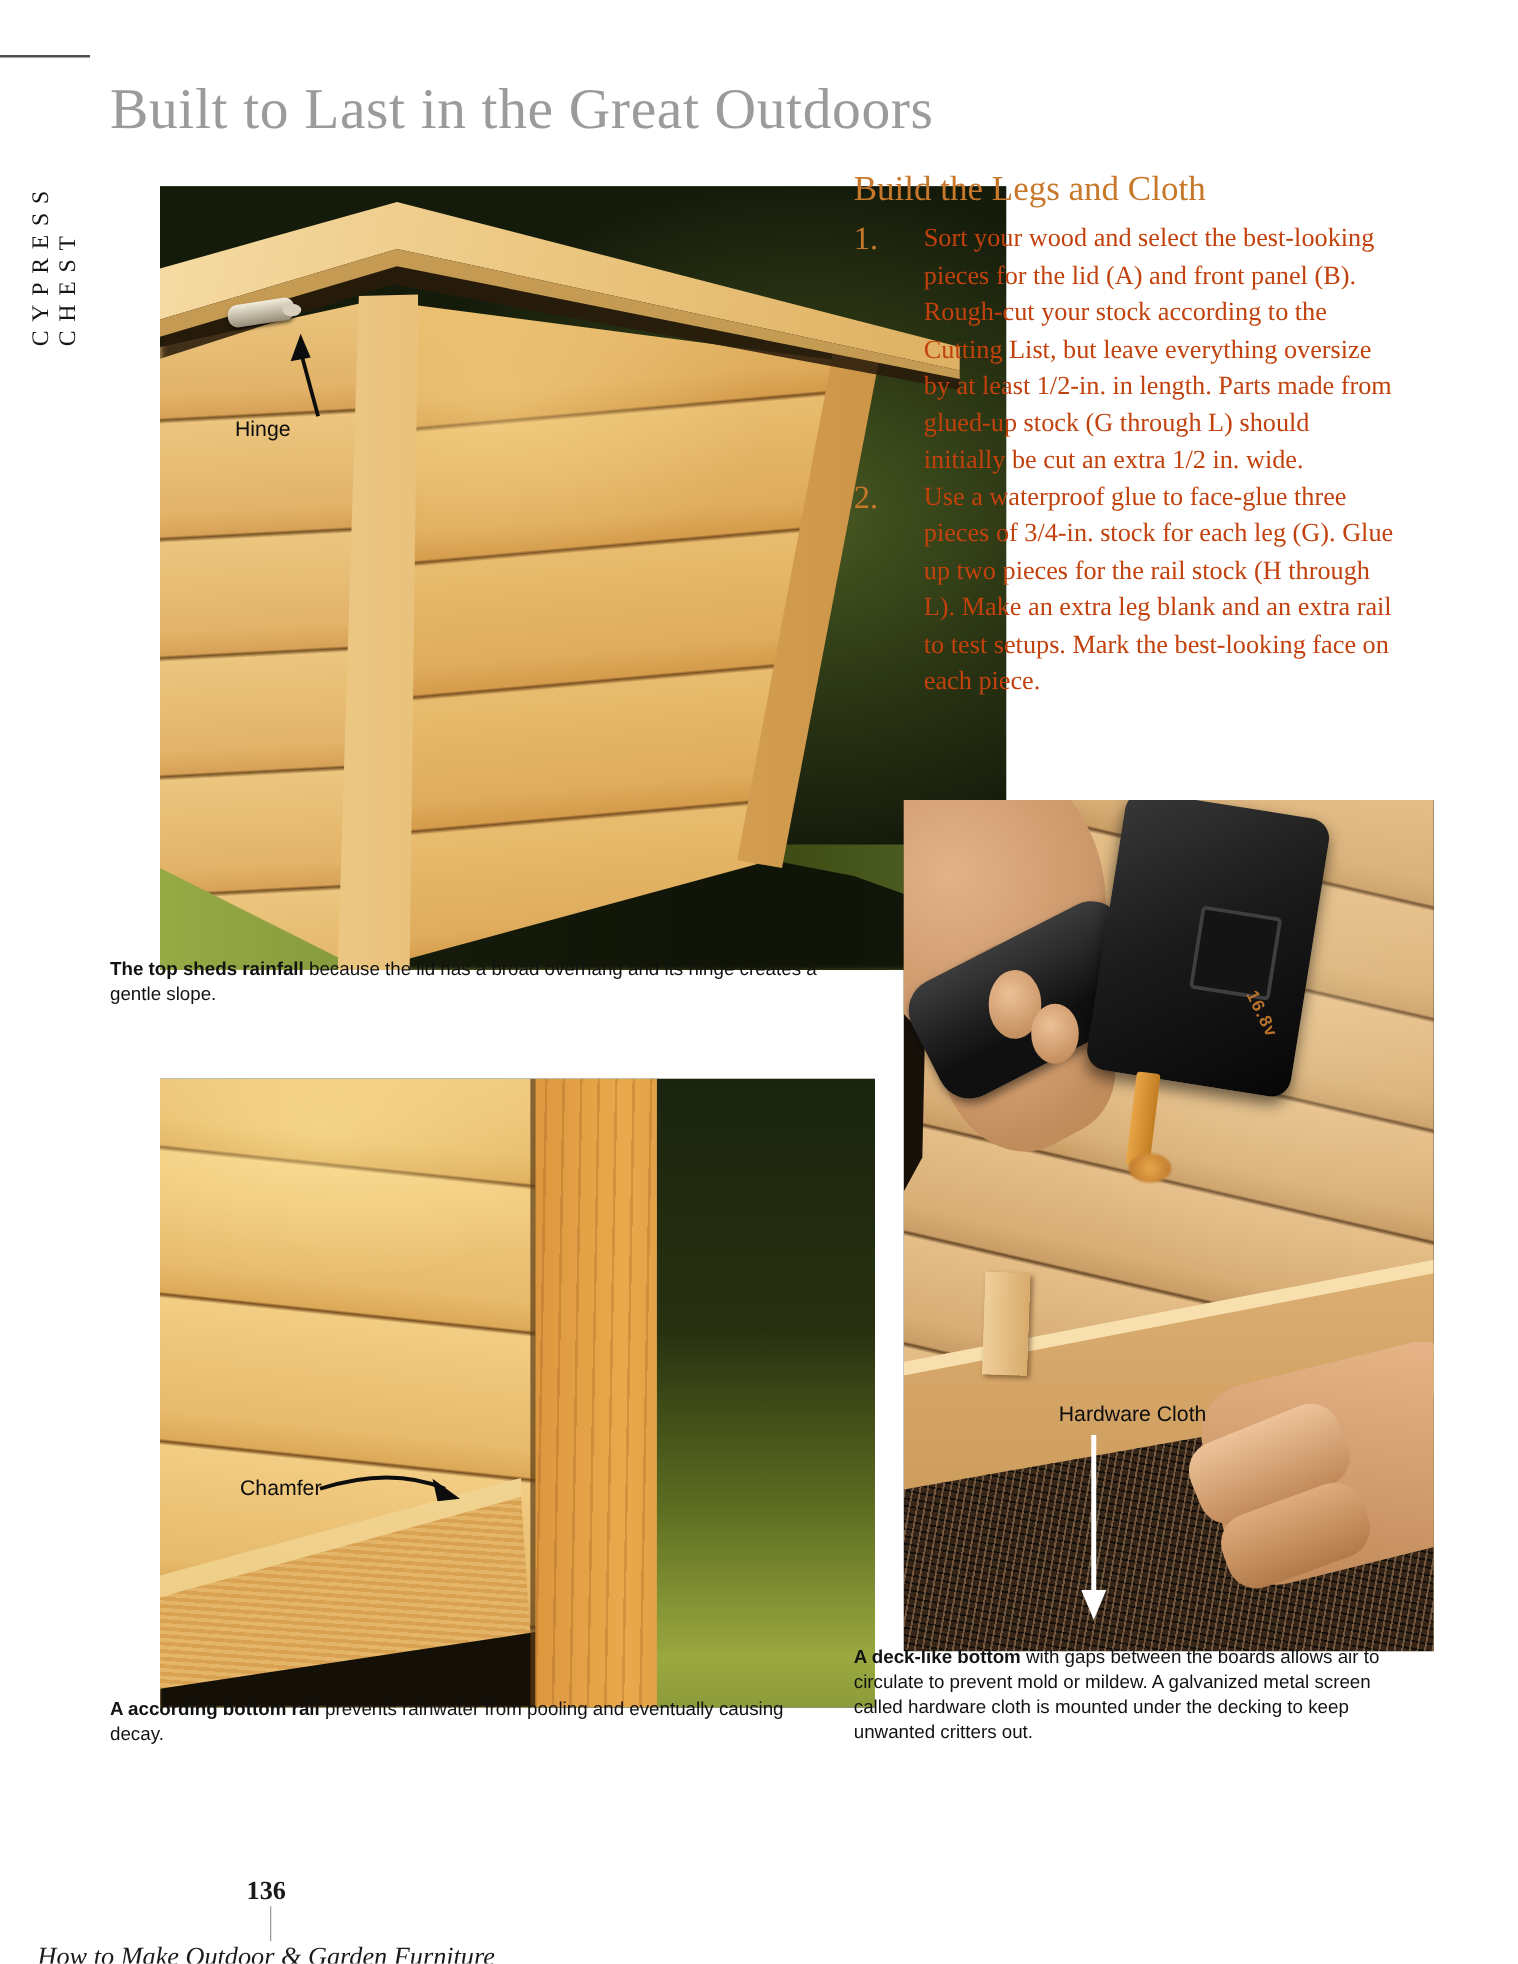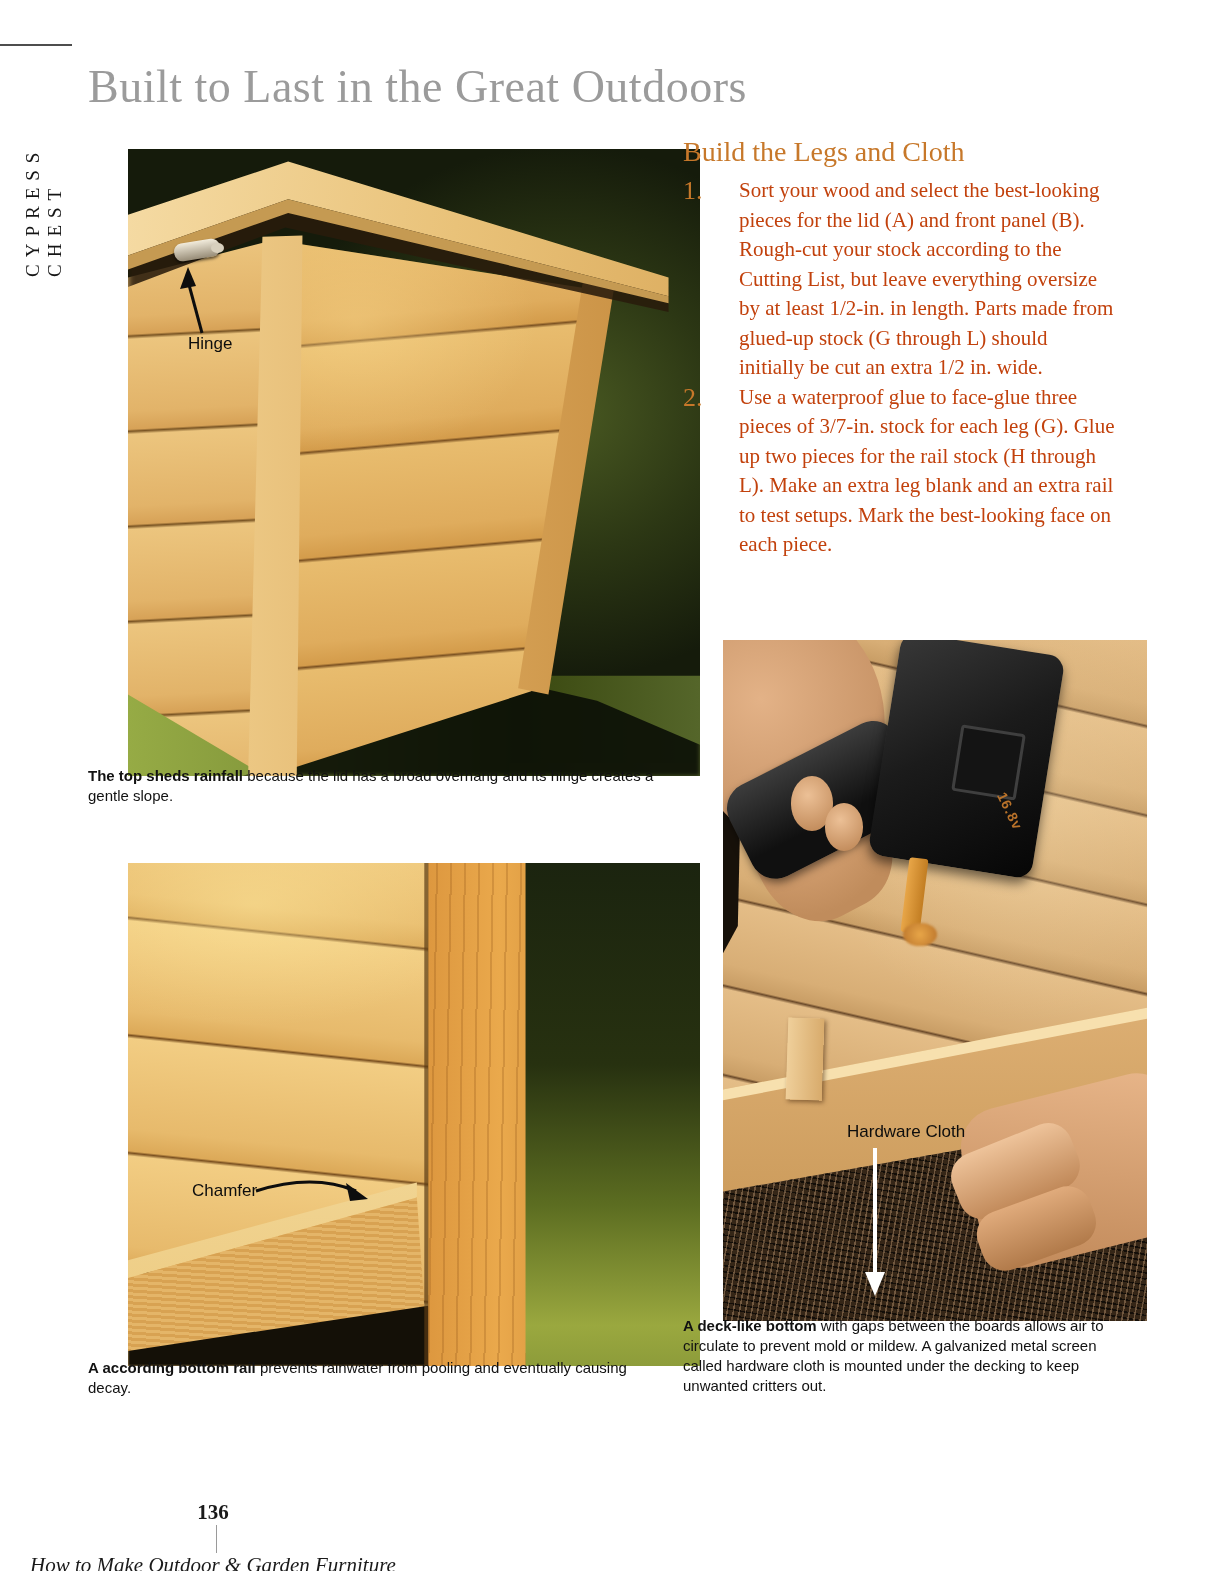--- a/index.html
+++ b/index.html
@@ -15,21 +15,21 @@
   .page-title{position:absolute;left:88px;top:60px;margin:0;font-weight:400;
     font-size:46px;color:#9b9b9b;letter-spacing:0.5px;font-family:"Liberation Serif",serif;}
 
   
   .photo{position:absolute;overflow:hidden;background:#1a2010;}
   .photo .layer{position:absolute;inset:0;}
   .annot{position:absolute;font-family:"Liberation Sans",sans-serif;color:#0d0d0d;font-size:17px;}
   .arrow-svg{position:absolute;inset:0;width:100%;height:100%;pointer-events:none;}
 
   
-  .photo1{left:88px;top:133px;width:572px;height:627px;}
+  .photo1{left:88px;top:133px;width:677px;height:627px;}
   .p1-bg{background:radial-gradient(ellipse 60% 50% at 76% 42%, #4a5a22 0%, #2c3714 45%, #151b0b 85%);}
   .p1-floor{clip-path:polygon(0 84%,100% 84%,100% 100%,0 100%);
     background:linear-gradient(to right,#96ab45 0%,#7d9138 35%,#39470f 68%,#55662a 100%);}
   .p1-shadow{clip-path:polygon(20% 100%,70% 85.5%,82% 88%,100% 95%,100% 100%);
     background:#0d1107;opacity:.92;filter:blur(2px);}
   .p1-faceL{clip-path:polygon(0 20.5%,25.5% 14.5%,24% 100%,0 87%);
     background:repeating-linear-gradient(177deg,#ecc57e 0px,#e2b369 72px,#d7a257 90px,#7a5524 92px,#ecc57e 95px);}
   .p1-faceR{clip-path:polygon(25.5% 14.5%,82% 22.5%,70.5% 86.5%,24.5% 100%);
     background:repeating-linear-gradient(175deg,#e8bc6e 0px,#dfAC5d 80px,#d49c4b 102px,#7c5222 104px,#e8bc6e 107px);}
   .p1-faceR-glow{clip-path:polygon(25.5% 14.5%,82% 22.5%,70.5% 86.5%,24.5% 100%);
@@ -185,21 +185,21 @@
   <p class="caption cap2"><b>A according bottom rail</b><span> prevents rainwater from pooling and eventually causing decay.</span></p>
 
   <section class="steps">
     <h2>Build the Legs and Cloth</h2>
     <div class="step">
       <span class="num">1.</span>
       <span class="txt">Sort your wood and select the best-looking pieces for the lid (A) and front panel (B). Rough-cut your stock according to the Cutting List, but leave everything oversize by at least 1/2-in. in length. Parts made from glued-up stock (G through L) should initially be cut an extra 1/2 in. wide.</span>
     </div>
     <div class="step">
       <span class="num">2.</span>
-      <span class="txt">Use a waterproof glue to face-glue three pieces of 3/7-in. stock for each leg (G). Glue up two pieces for the rail stock (H through L). Make an extra leg blank and an extra rail to test setups. Mark the best-looking face on each piece.</span>
+      <span class="txt">Use a waterproof glue to face-glue three pieces of 3/4-in. stock for each leg (G). Glue up two pieces for the rail stock (H through L). Make an extra leg blank and an extra rail to test setups. Mark the best-looking face on each piece.</span>
     </div>
   </section>
 
   <figure class="photo photo3">
     <div class="layer p3-boards"></div>
     <div class="layer p3-boardglow"></div>
     <div class="p3-gapv"></div>
     <div class="layer p3-darkleft"></div>
     <div class="layer p3-rail"></div>
     <div class="layer p3-rail-hl"></div>

